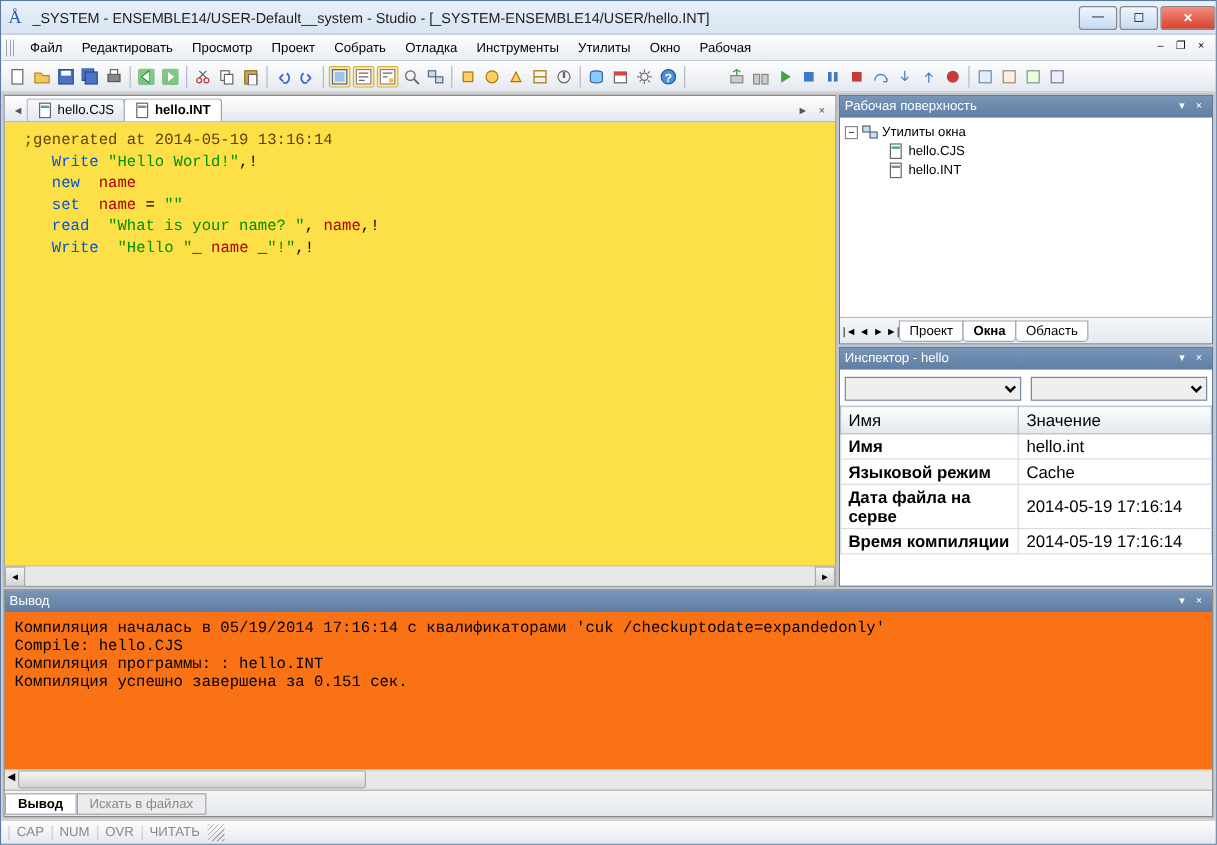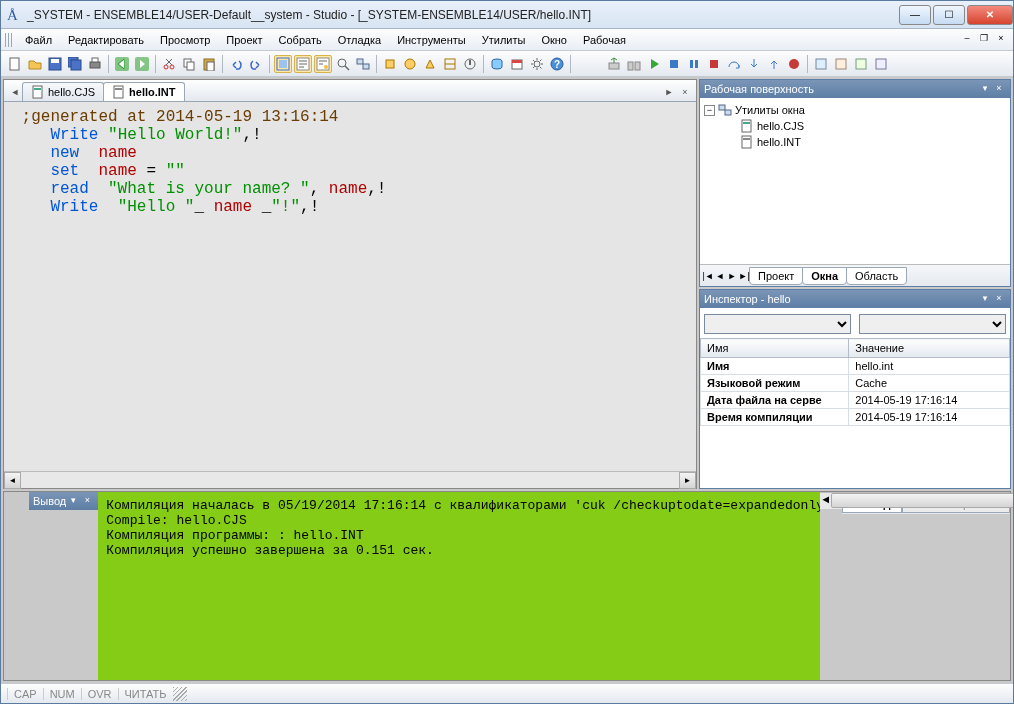--- a/index.html
+++ b/index.html
@@ -31,21 +31,21 @@
   
   
   .main { flex: 1; display: flex; flex-direction: column; background: #c9c9c9; }
   .upper { flex: 1; display: flex; min-height: 0; }
   .editor-zone { flex: 1; display: flex; flex-direction: column; border: 1px solid #888; margin: 2px; background: #fff; min-width: 0; }
   .tabs-row { height: 22px; background: linear-gradient(#fefefe,#e4e9ef); display: flex; align-items: flex-end; padding: 0 4px; border-bottom: 1px solid #9ba7b4; }
   .nav-btn { width: 14px; height: 14px; font-size: 9px; text-align: center; color: #555; cursor: pointer; }
   .file-tab { display: flex; align-items: center; gap: 3px; padding: 2px 8px; border: 1px solid #9ba7b4; border-bottom: none; background: linear-gradient(#f6f8fb,#e3e8ef); margin-right: -1px; border-radius: 3px 3px 0 0; cursor: pointer; font-size: 11px; }
   .file-tab.active { background: #fff; font-weight: bold; position: relative; z-index: 2; }
   .tabs-right { margin-left: auto; display: flex; align-items: center; gap: 2px; }
-  .editor-body { flex: 1; background: #e5e5e5; font-family: "Courier New", monospace; font-size: 16px; padding: 6px 8px; line-height: 18px; overflow: auto; white-space: pre; }
+  .editor-body { flex: 1; background: #fde047; font-family: "Courier New", monospace; font-size: 13px; padding: 6px 8px; line-height: 18px; overflow: auto; white-space: pre; }
   .kw { color: #0056d6; }
   .str { color: #009000; }
   .var { color: #b00000; }
   .cmt { color: #6a3c00; }
   .scroll-h { height: 17px; background: #e8e8e8; border-top: 1px solid #bbb; display: flex; }
   .scroll-h .track { flex: 1; position: relative; }
   .scroll-h .arrow, .scroll-v .arrow { width: 17px; height: 17px; background: linear-gradient(#f4f4f4,#d4d4d4); border: 1px solid #aaa; font-size: 8px; text-align: center; line-height: 15px; cursor: pointer; }
   
   
   .right-col { width: 312px; display: flex; flex-direction: column; gap: 2px; margin: 2px 2px 2px 0; }
@@ -58,28 +58,28 @@
   .tree-indent { width: 18px; display: inline-block; }
   .tree-toggle { width: 11px; height: 11px; border: 1px solid #888; font-size: 9px; line-height: 9px; text-align: center; cursor: pointer; }
   .tree-icon { width: 14px; height: 14px; }
   .ws-tabs { height: 22px; border-top: 1px solid #bbb; background: linear-gradient(#f4f6f9,#e5e9ef); display: flex; align-items: center; padding: 0 2px; }
   .ws-tabs .nav { width: 12px; text-align: center; font-size: 9px; cursor: pointer; }
   .ws-tab { padding: 2px 8px; border: 1px solid #9ba7b4; background: #fff; margin-left: -1px; border-radius: 0 0 4px 4px; cursor: pointer; font-size: 11px; }
   .ws-tab.active { font-weight: bold; }
   
   .insp-controls { padding: 6px 4px 4px 4px; display: flex; gap: 8px; }
   .insp-controls select { flex: 1; height: 20px; font-size: 11px; border: 1px solid #7a8a9e; }
-  .prop-table { border-collapse: collapse; width: 100%; font-size: 11px; }
+  .prop-table { border-collapse: collapse; width: 100%; font-size: 14px; }
   .prop-table th { text-align: left; background: linear-gradient(#fdfdfd,#e4e9f0); border: 1px solid #b4bcc7; padding: 3px 6px; font-weight: normal; }
   .prop-table td { border: 1px solid #d8dde4; padding: 2px 6px; }
   .prop-table td.key { font-weight: bold; width: 48%; }
   
   
-  .lower { height: 190px; display: flex; border: 1px solid #888; margin: 0 2px 2px 2px; padding-left: 25px; }
-  .out-body { flex: 1; background: #84cc16; font-family: "Courier New", monospace; font-size: 13px; padding: 6px 8px; white-space: pre; overflow: auto; }
+  .lower { height: 190px; display: flex; flex-direction: column; border: 1px solid #888; margin: 0 2px 2px 2px; }
+  .out-body { flex: 1; background: #f97316; font-family: "Courier New", monospace; font-size: 13px; padding: 6px 8px; white-space: pre; overflow: auto; }
   .out-scroll-h { height: 17px; background: #e8e8e8; border-top: 1px solid #bbb; display: flex; }
   .out-tabs { height: 22px; background: linear-gradient(#f4f6f9,#e5e9ef); border-top: 1px solid #bbb; display: flex; align-items: center; }
   .out-tab { padding: 2px 10px; border: 1px solid #9ba7b4; background: #fff; font-size: 11px; cursor: pointer; }
   .out-tab.active { font-weight: bold; }
   .out-tab.inactive { color: #888; background: #ececec; }
   
   
   .statusbar { height: 20px; background: linear-gradient(#fdfdfd,#e4e9f0); border-top: 1px solid #c4cad2; display: flex; align-items: center; padding: 0 6px; font-size: 11px; }
   .statusbar .status-text { flex: 1; }
   .statusbar .ind { padding: 0 6px; color: #888; border-left: 1px solid #ccc; }

